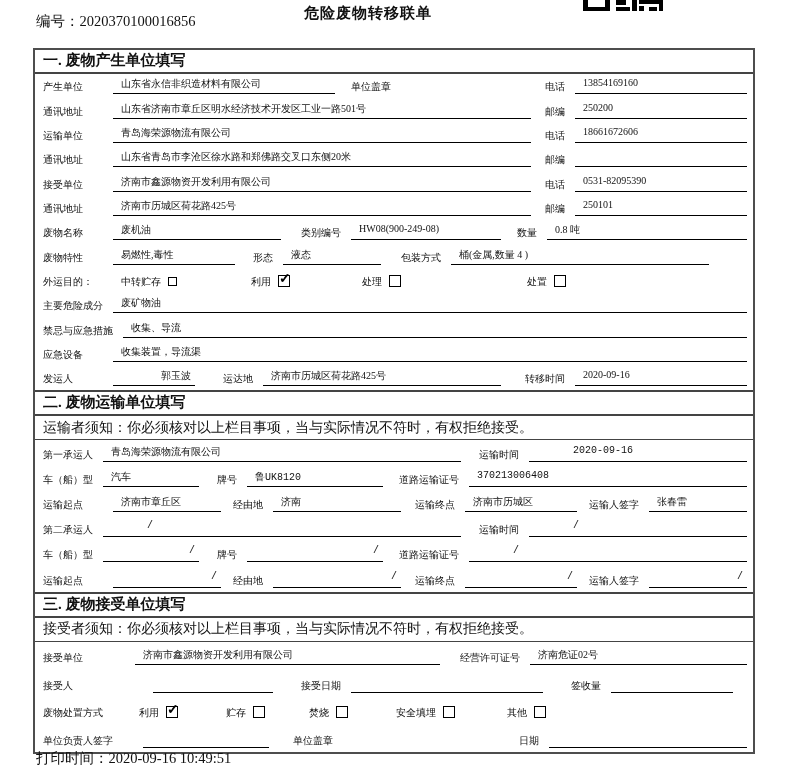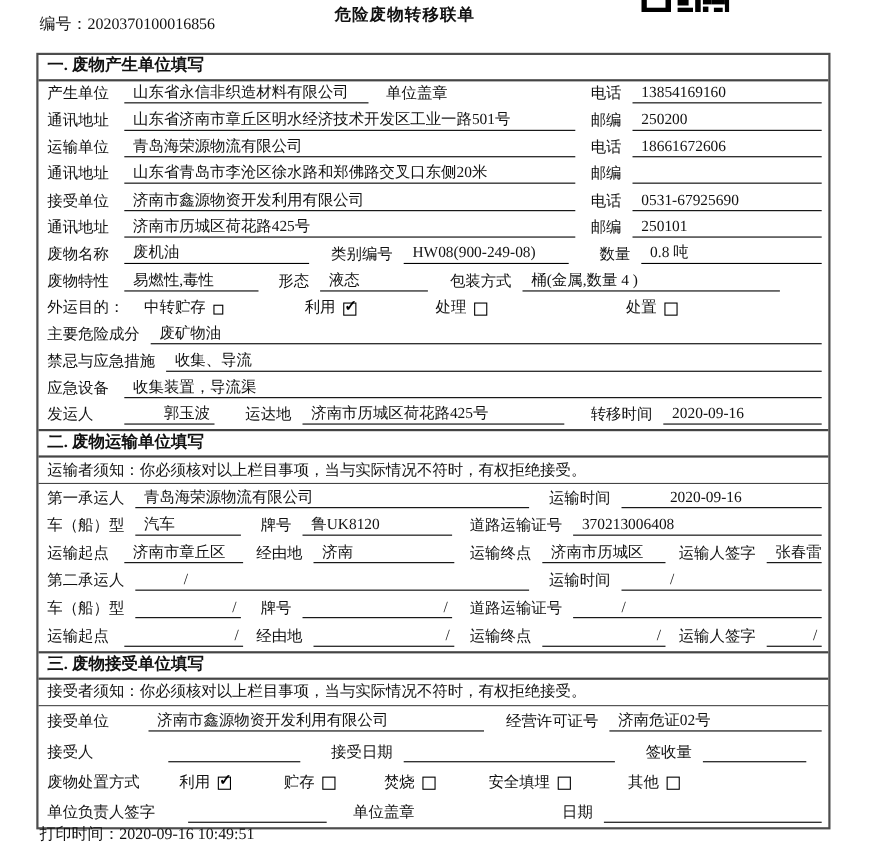--- a/index.html
+++ b/index.html
@@ -10,22 +10,22 @@
          font-weight:bold;letter-spacing:1px;margin:0;}
   .qr{position:absolute;left:583px;top:0;}
   .form-table{position:absolute;left:33px;top:48px;width:722px;border:2px solid #4d4d4d;
               box-sizing:border-box;background:#fff;}
   .sec-header{height:22px;line-height:21px;font-size:15px;font-weight:bold;padding-left:8px;
               border-bottom:2px solid #444;white-space:nowrap;}
   .sec-header.mid{border-top:2px solid #444;}
   .notice{height:23px;display:flex;align-items:center;padding-left:8px;font-size:14px;
           border-bottom:1px solid #444;white-space:nowrap;}
   .row{display:flex;align-items:flex-end;padding:0 6px 4px 8px;box-sizing:border-box;
-       font-size:14px;height:24.35px;}
-  .s2 .row{height:25.2px;}
+       font-size:10px;height:24.35px;}
+  .s2 .row{height:25.2px;font-family:Liberation Mono, monospace;}
   .s3 .row{height:27.5px;}
   .lbl{white-space:nowrap;margin-right:10px;flex:none;}
   .lbl1{min-width:60px;}
   .fld{border-bottom:1px solid #000;white-space:nowrap;padding:0 4px 0 8px;
        box-sizing:border-box;overflow:hidden;flex:none;min-height:17px;}
   .grow{flex:1 1 auto;}
   .sp{flex:1 1 auto;}
   .ctr{text-align:right;padding-left:0;}
   .slash{padding-left:44px;}
   .plain{white-space:nowrap;flex:none;}
@@ -92,36 +92,36 @@
         <span class="lbl lbl1">通讯地址</span>
         <span class="fld grow" style="margin-right:14px">山东省青岛市李沧区徐水路和郑佛路交叉口东侧20米</span>
         <span class="lbl">邮编</span>
         <span class="fld" style="width:172px"></span>
       </div>
 
       <div class="row">
         <span class="lbl lbl1">接受单位</span>
         <span class="fld grow" style="margin-right:14px">济南市鑫源物资开发利用有限公司</span>
         <span class="lbl">电话</span>
-        <span class="fld" style="width:172px">0531-67925690</span>
+        <span class="fld" style="width:172px">0531-82095390</span>
       </div>
 
       <div class="row">
         <span class="lbl lbl1">通讯地址</span>
         <span class="fld grow" style="margin-right:14px">济南市历城区荷花路425号</span>
         <span class="lbl">邮编</span>
         <span class="fld" style="width:172px">250101</span>
       </div>
 
       <div class="row">
         <span class="lbl lbl1">废物名称</span>
         <span class="fld" style="width:168px">废机油</span>
         <span class="lbl" style="margin-left:20px">类别编号</span>
         <span class="fld" style="width:150px">HW08(900-249-08)</span>
-        <span class="lbl" style="margin-left:28px">数量</span>
+        <span class="lbl" style="margin-left:16px">数量</span>
         <span class="fld grow">0.8 吨</span>
       </div>
 
       <div class="row">
         <span class="lbl lbl1">废物特性</span>
         <span class="fld" style="width:122px">易燃性,毒性</span>
         <span class="lbl" style="margin-left:18px">形态</span>
         <span class="fld" style="width:98px">液态</span>
         <span class="lbl" style="margin-left:20px">包装方式</span>
         <span class="fld grow" style="margin-right:38px">桶(金属,数量 4 )</span>

